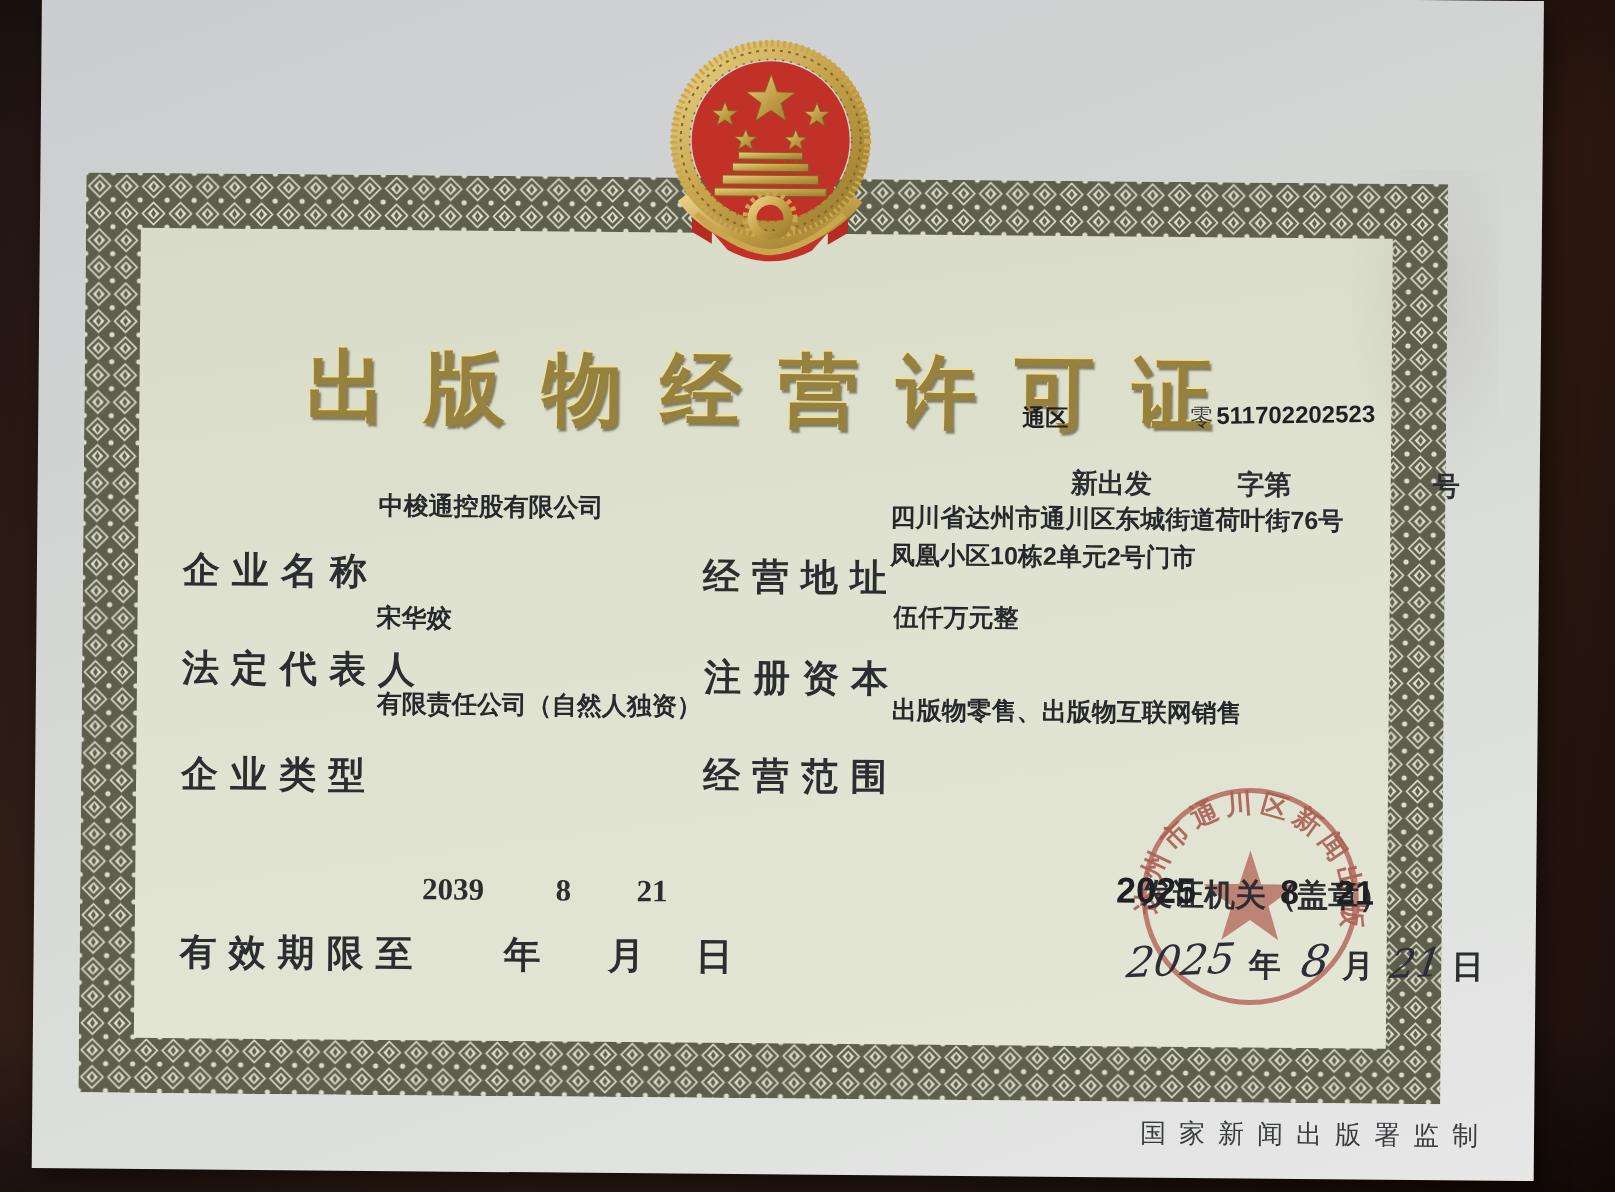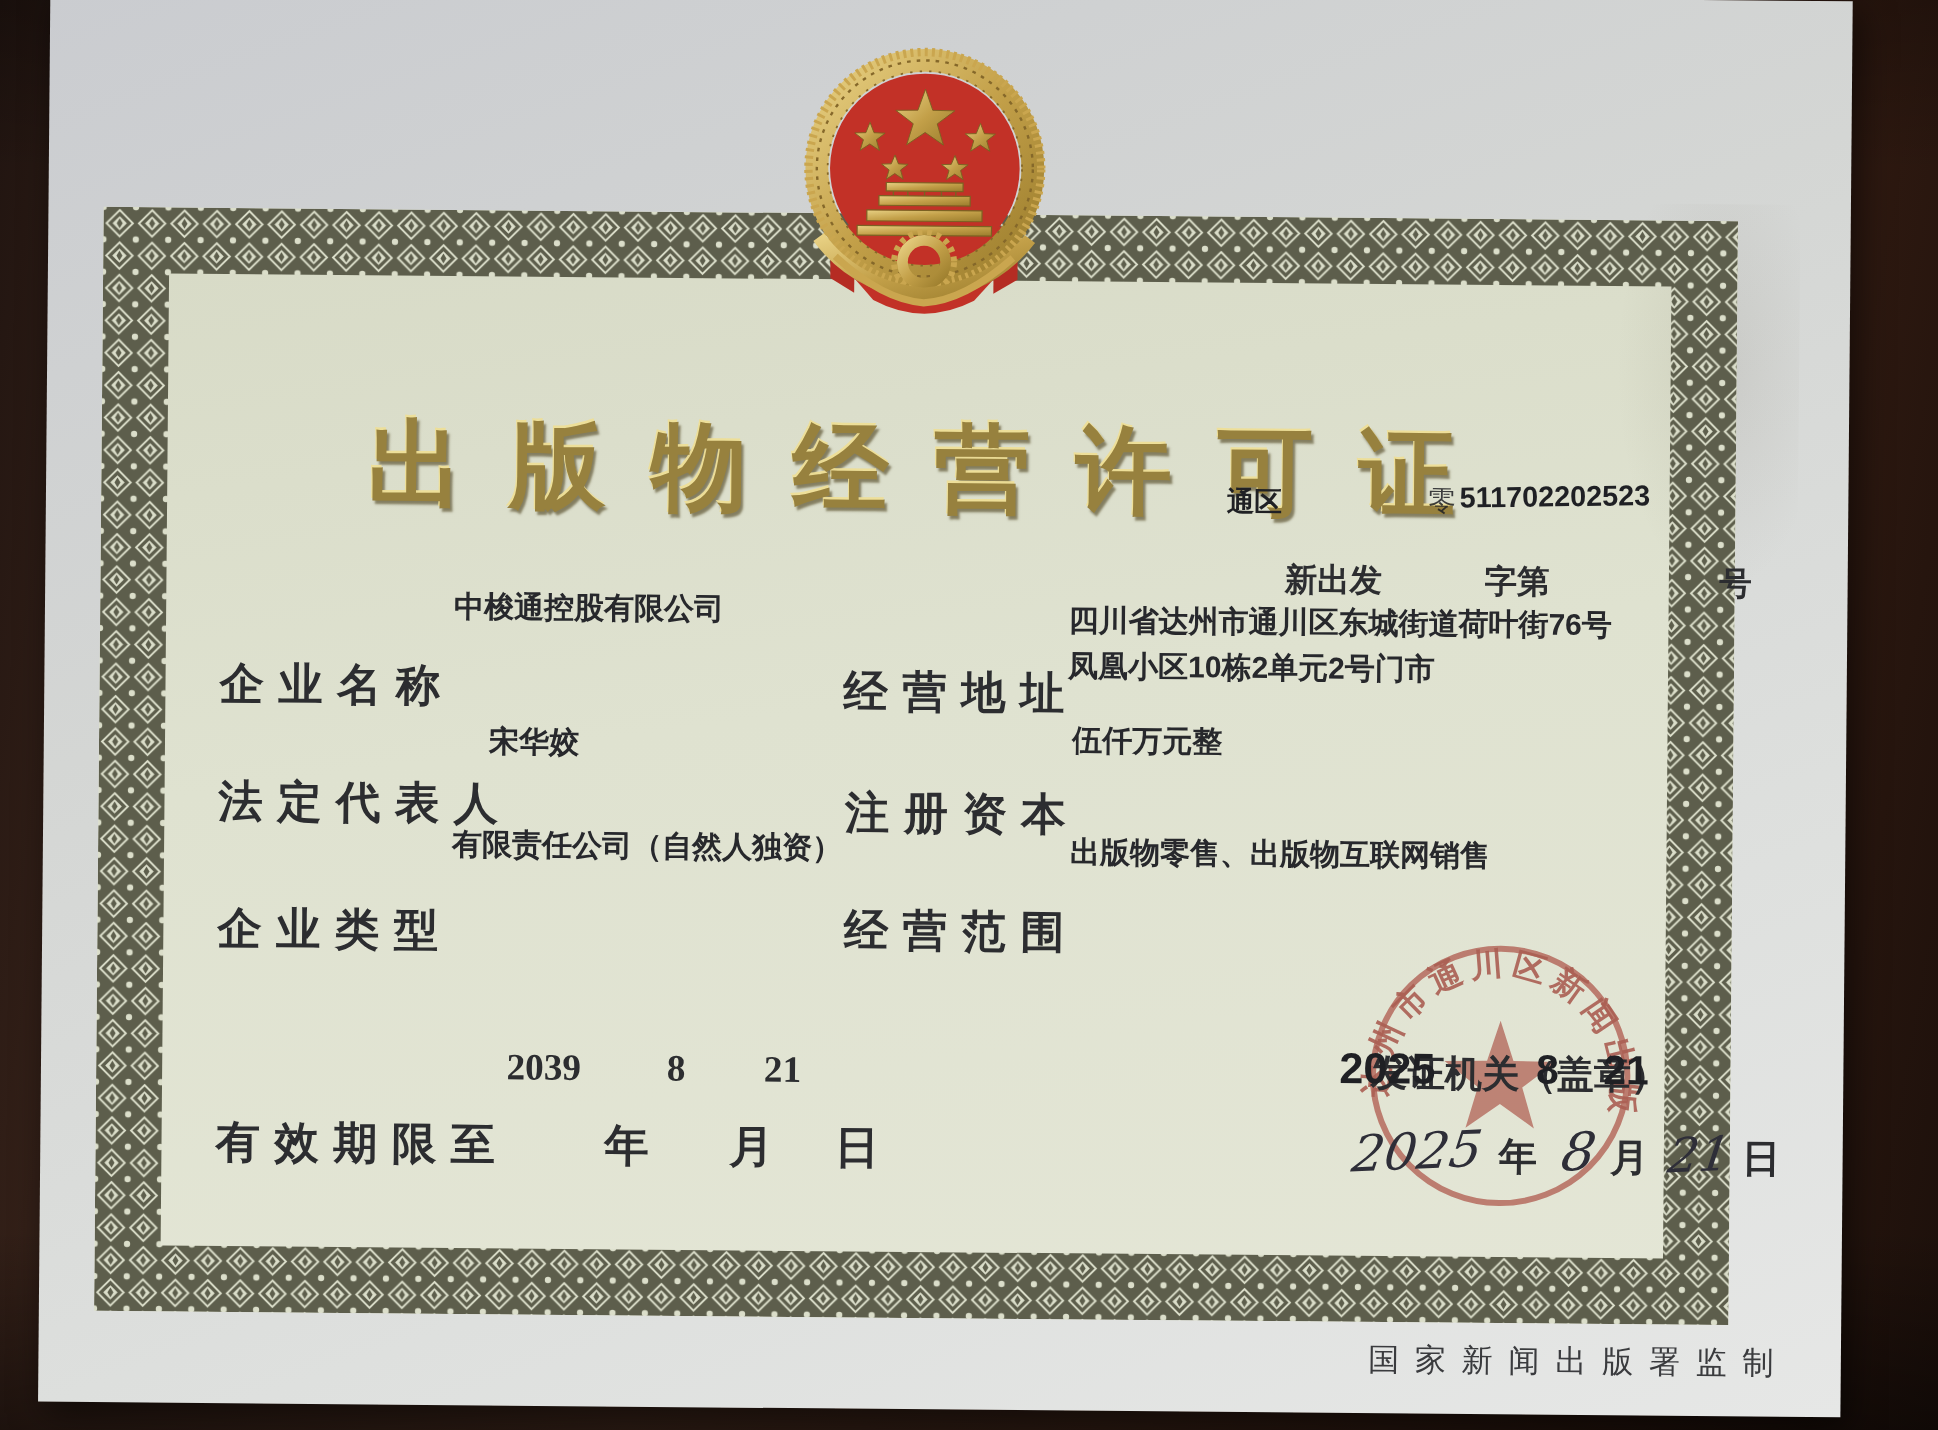--- a/index.html
+++ b/index.html
@@ -136,21 +136,21 @@
     <span>号</span>
   </div>
 
   <div class="abs value" style="left:341px;top:498px;">中梭通控股有限公司</div>
   <div class="abs value" style="left:853px;top:505px;">四川省达州市通川区东城街道荷叶街76号</div>
   <div class="abs value" style="left:853px;top:543px;">凤凰小区10栋2单元2号门市</div>
 
   <div class="abs label" style="left:146px;top:556px;">企业名称</div>
   <div class="abs label" style="left:666px;top:558px;">经营地址</div>
 
-  <div class="abs value" style="left:371px;top:610px;">宋华姣</div>
+  <div class="abs value" style="left:340px;top:610px;">宋华姣</div>
   <div class="abs value" style="left:857px;top:605px;">伍仟万元整</div>
 
   <div class="abs label" style="left:146px;top:654px;">法定代表人</div>
   <div class="abs label" style="left:668px;top:659px;">注册资本</div>
 
   <div class="abs value" style="left:341px;top:696px;">有限责任公司（自然人独资）</div>
   <div class="abs value" style="left:856px;top:698px;">出版物零售、出版物互联网销售</div>
 
   <div class="abs label" style="left:146px;top:760px;">企业类型</div>
   <div class="abs label" style="left:668px;top:757px;">经营范围</div>

